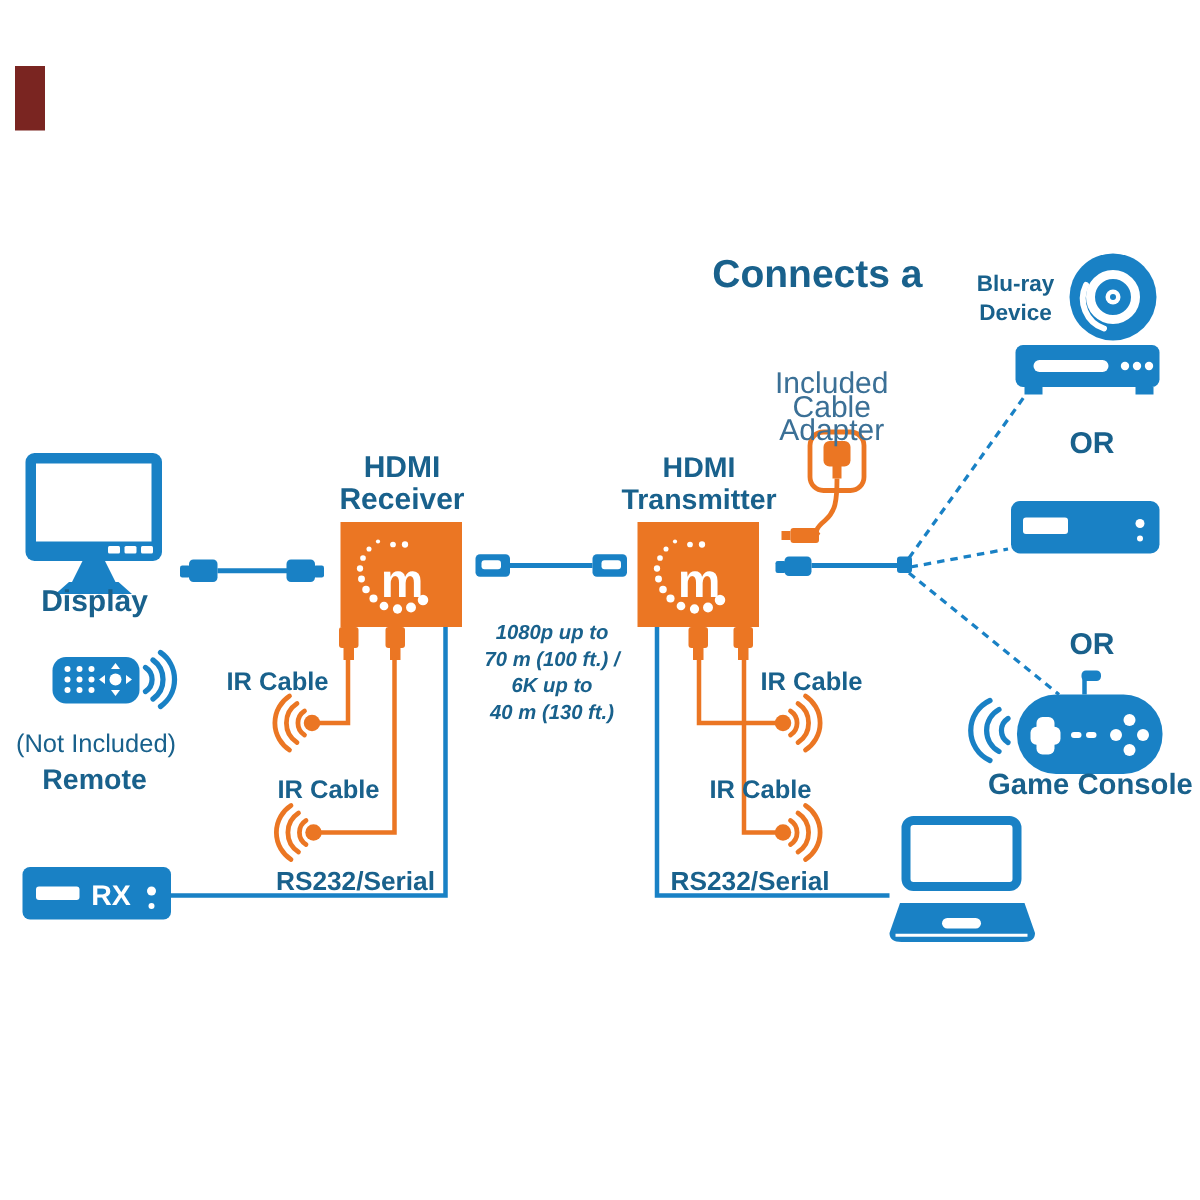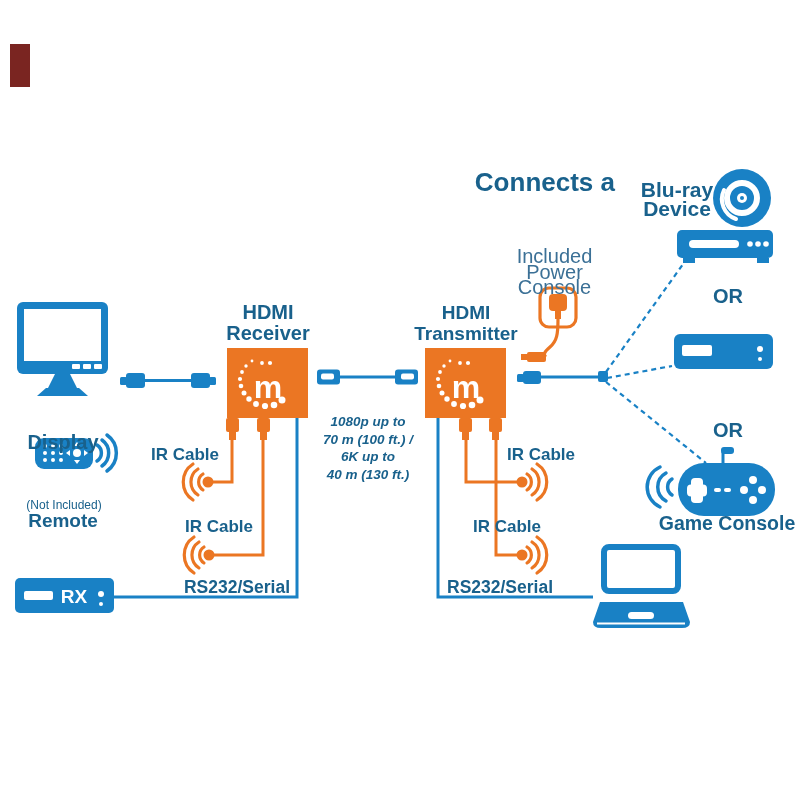--- a/index.html
+++ b/index.html
@@ -217,59 +217,59 @@
       <path d="M600,602 L683,602 L690,622 Q690,628 682,628 L601,628 Q593,628 593,622 Z" fill="#1981C5"></path>
       <rect x="628" y="612" width="26" height="7" rx="3.5" fill="#ffffff"></rect>
       <rect x="597" y="622.5" width="88" height="2" fill="#ffffff"></rect>
     </g>
   </svg>
 
   <div class="lbl" style="left:440px;top:170px;width:175px;text-align:right;font-size:26px;line-height:24px;">
     <div>Connects a</div>
   </div>
 
-  <div class="lbl" style="left:638px;top:181px;width:78px;font-size:21px;line-height:18.5px;">
+  <div class="lbl" style="left:638px;top:181px;width:78px;font-size:15px;line-height:18.5px;">
     <div>Blu-ray</div>
     <div>Device</div>
   </div>
 
   <div class="lbl" style="left:703px;top:286px;width:50px;font-size:20px;">OR</div>
 
 
   <div class="lbl" style="left:703px;top:420px;width:50px;font-size:20px;">OR</div>
 
   <div class="lbl" style="left:652px;top:513px;width:150px;font-size:19.5px;">Game Console</div>
 
   <div class="lbl normal" style="left:492px;top:249px;width:125px;font-size:20px;line-height:15.5px;color:#3B7096;">
     <div>Included</div>
-    <div>Power Console</div>
+    <div>Cable Adapter</div>
   </div>
 
   <div class="lbl" style="left:222px;top:302px;width:92px;font-size:20px;line-height:21px;">
     <div>HDMI</div>
     <div>Receiver</div>
   </div>
 
   <div class="lbl" style="left:413px;top:302px;width:106px;font-size:19px;line-height:21px;">
     <div>HDMI</div>
     <div>Transmitter</div>
   </div>
 
   <div class="lbl it" style="left:306px;top:389px;width:124px;font-size:13.5px;line-height:17.5px;">
     <div>1080p up to</div>
     <div>70 m (100 ft.) /</div>
     <div>6K up to</div>
     <div>40 m (130 ft.)</div>
   </div>
 
-  <div class="lbl" style="left:22px;top:391px;width:82px;font-size:20px;margin-top:41px;">Display</div>
+  <div class="lbl" style="left:22px;top:391px;width:82px;font-size:20px;">Display</div>
 
   <div class="lbl" style="left:23px;top:471px;width:80px;font-size:19px;margin-top:40px;">Remote</div>
 
-  <div class="lbl normal" style="left:8px;top:487px;width:112px;font-size:12px;margin-top:12px;">(Not Included)</div>
+  <div class="lbl normal" style="left:8px;top:487px;width:112px;font-size:17px;">(Not Included)</div>
 
   <div class="lbl" style="left:151px;top:446px;width:80px;text-align:left;font-size:17px;">IR Cable</div>
 
   <div class="lbl" style="left:185px;top:518px;width:80px;text-align:left;font-size:17px;">IR Cable</div>
 
   <div class="lbl" style="left:183px;top:578px;width:107px;text-align:right;font-size:17.5px;">RS232/Serial</div>
 
   <div class="lbl" style="left:507px;top:446px;width:80px;text-align:left;font-size:17px;">IR Cable</div>
 
   <div class="lbl" style="left:473px;top:518px;width:80px;text-align:left;font-size:17px;">IR Cable</div>

